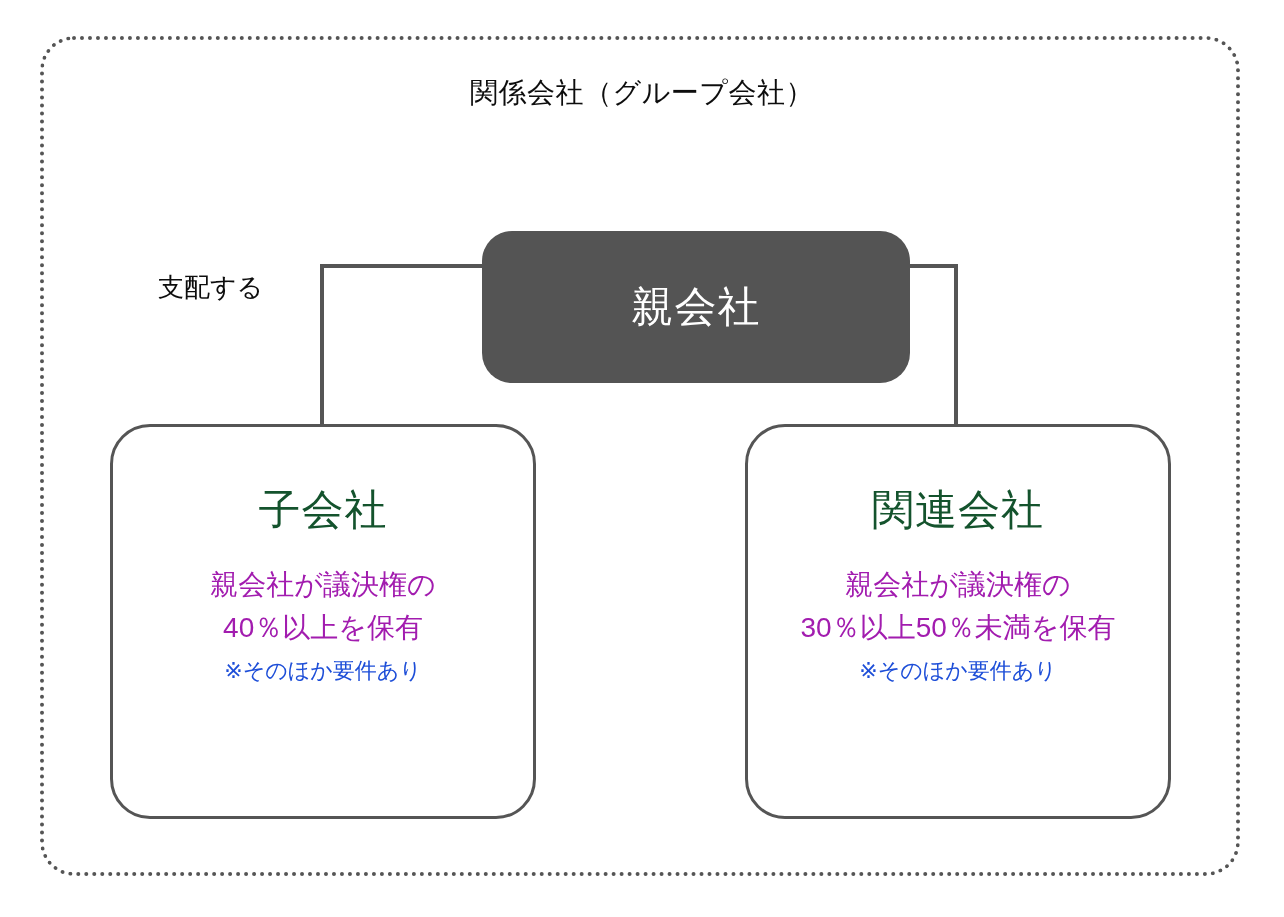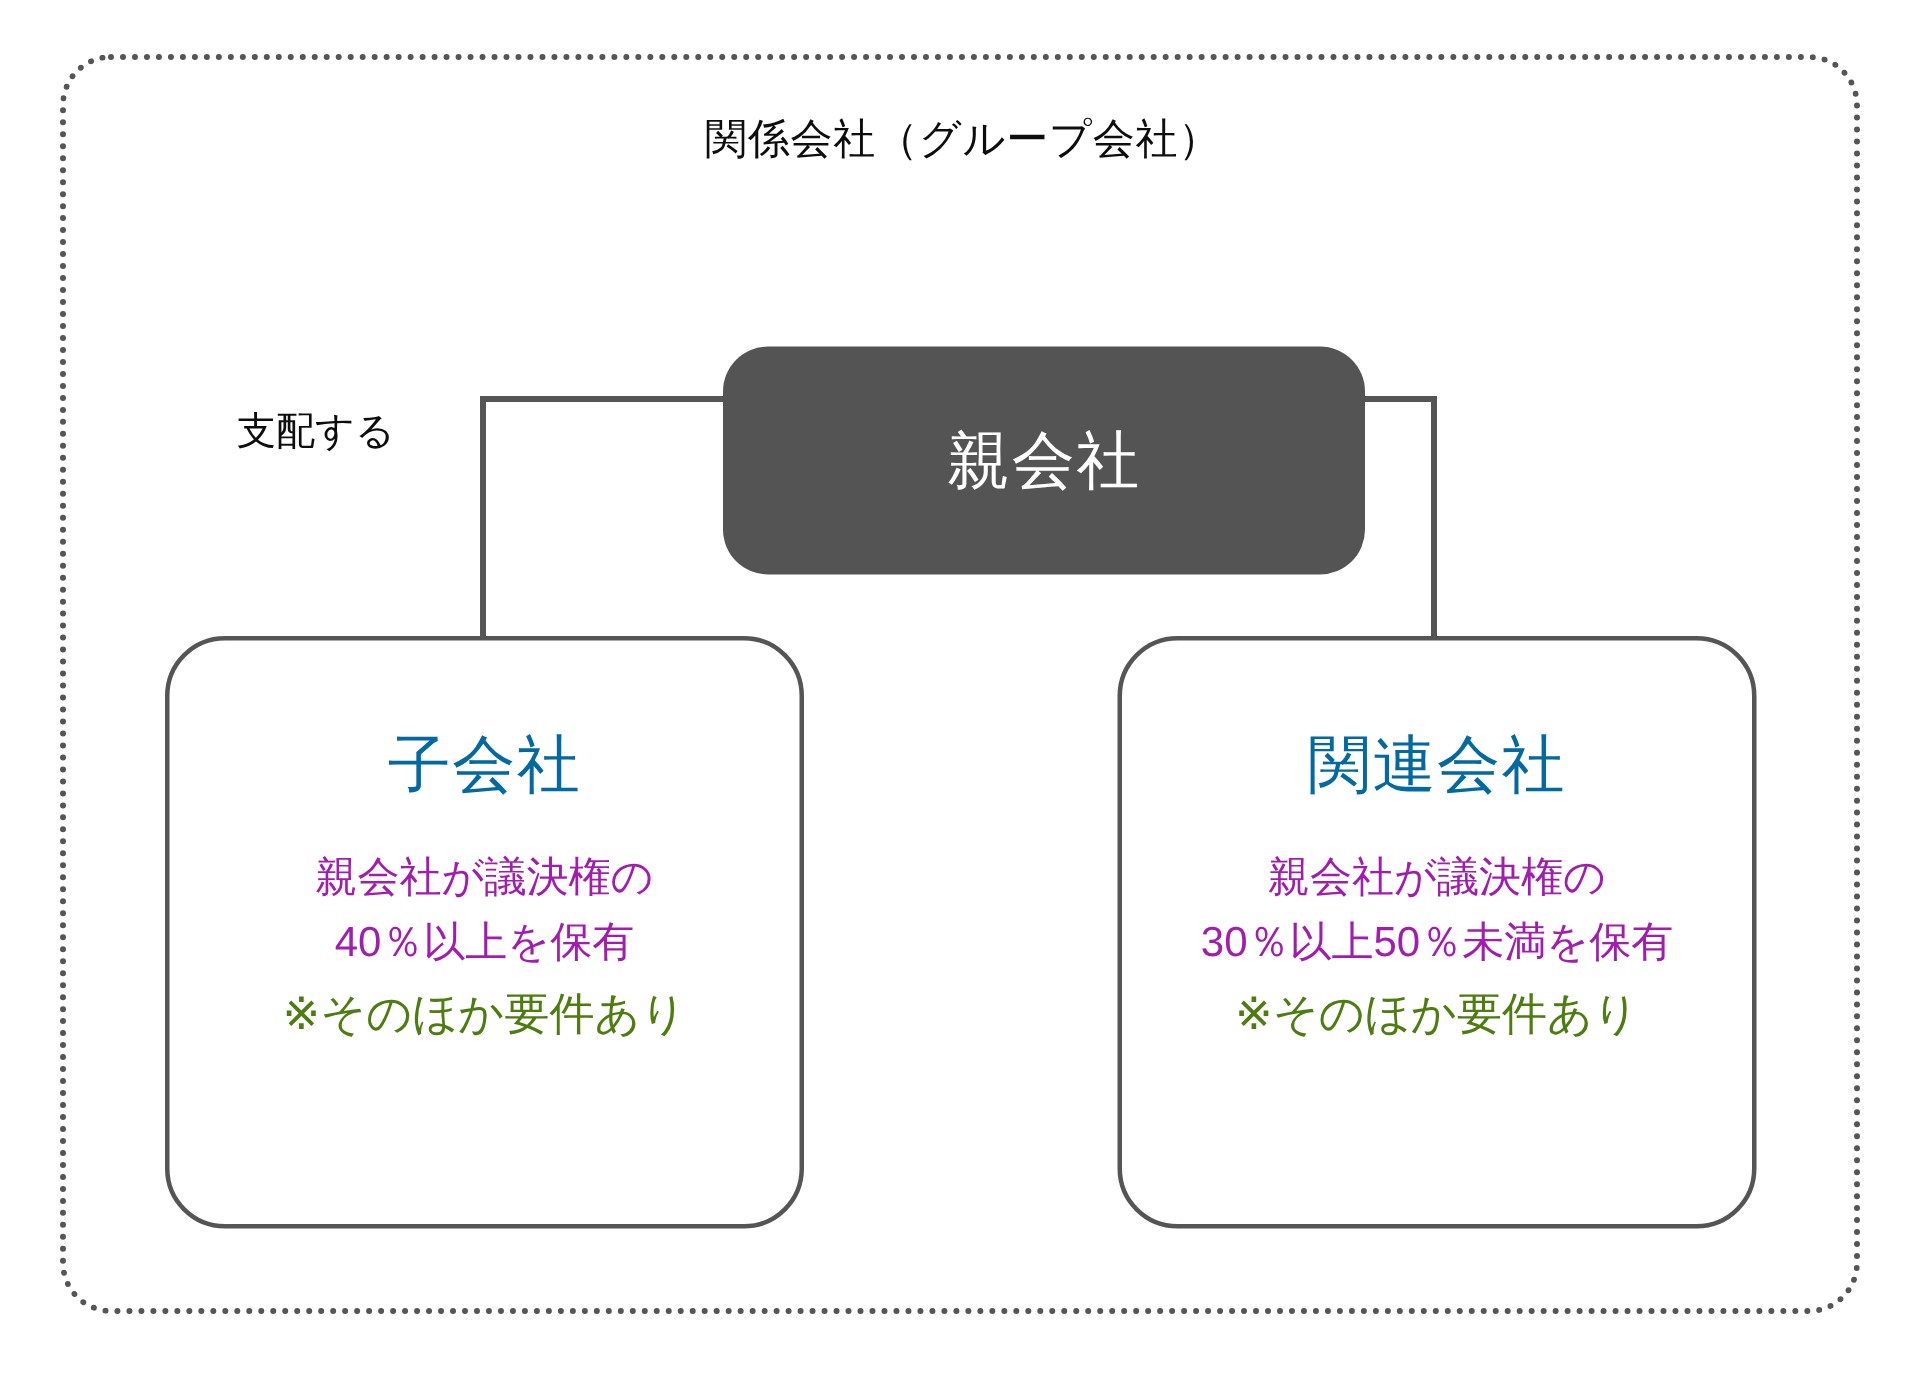--- a/index.html
+++ b/index.html
@@ -105,40 +105,40 @@
     align-items: center;
   }
   .child-node.left-child  { left: 110px; }
   .child-node.right-child { left: 745px; }
 
   .child-node .node-title {
     margin-top: 62px;
     font-size: 42px;
     line-height: 1;
     letter-spacing: 1px;
-    color: #0369a1;
+    color: #14532d;
     white-space: nowrap;
   }
 
   .child-desc {
     margin-top: 32px;
     text-align: center;
     font-size: 28px;
     line-height: 1.55;
     color: #a21caf;
     white-space: nowrap;
   }
   .child-desc .desc-line { display: block; }
 
   .child-note {
     margin-top: 6px;
     text-align: center;
-    font-size: 30px;
+    font-size: 22px;
     line-height: 1.4;
-    color: #4d7c0f;
+    color: #1d4ed8;
     white-space: nowrap;
   }
 </style>
 </head>
 <body>
 
 <div class="canvas">
 
   <div class="group-frame"></div>
 

